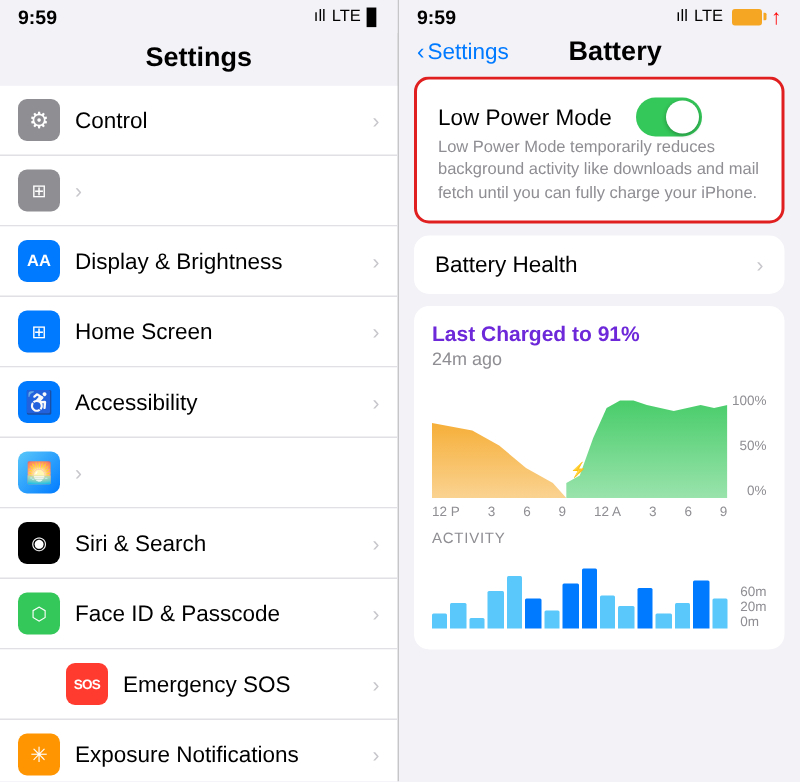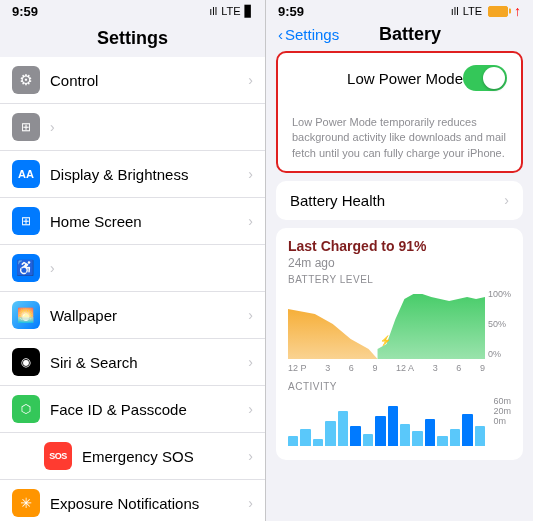--- a/index.html
+++ b/index.html
@@ -179,22 +179,23 @@
     .lpm-card {
       background: #fff;
       border-radius: 10px;
       padding: 12px 14px 10px;
       margin-bottom: 8px;
       border: 2px solid #e02020;
     }
     .lpm-row {
       display: flex;
       align-items: center;
-      justify-content: flex-end;
-      margin-bottom: 24px;
+      justify-content: flex-start;
+      margin-bottom: 0;
+      gap: 16px;
     }
     .lpm-label {
       font-size: 15px;
       color: #000;
       font-weight: 400;
     }
     .toggle {
       width: 44px;
       height: 26px;
       border-radius: 13px;
@@ -270,27 +271,27 @@
     
     .chart-section {
       background: #fff;
       border-radius: 10px;
       padding: 10px 12px;
       margin-bottom: 8px;
     }
     .chart-title {
       font-size: 14px;
       font-weight: 600;
-      color: #7f1d1d;
+      color: #6d28d9;
       margin-bottom: 2px;
     }
     .chart-subtitle {
       font-size: 12px;
       color: #8e8e93;
-      margin-bottom: 4px;
+      margin-bottom: 16px;
     }
     .chart-section-label {
       font-size: 10px;
       color: #8e8e93;
       text-transform: uppercase;
       letter-spacing: 0.5px;
       margin-bottom: 4px;
     }
     .battery-chart {
       position: relative;
@@ -300,20 +301,21 @@
     .chart-y-labels {
       position: absolute;
       right: 0;
       top: 0;
       height: 100%;
       display: flex;
       flex-direction: column;
       justify-content: space-between;
       font-size: 9px;
       color: #8e8e93;
+      text-align: right;
     }
     .chart-area {
       margin-right: 26px;
       height: 100%;
       position: relative;
       overflow: hidden;
     }
     .chart-x-labels {
       display: flex;
       justify-content: space-between;
@@ -338,21 +340,21 @@
       flex: 1;
       border-radius: 1px 1px 0 0;
     }
     .activity-y-labels {
       position: absolute;
       right: 0;
       top: 0;
       height: 100%;
       display: flex;
       flex-direction: column;
-      justify-content: flex-start;
+      justify-content: flex-end;
       font-size: 9px;
       color: #8e8e93;
     }
   </style>
 </head>
 <body>
 
 <div class="left-panel">
   <div class="status-bar">
     <span class="status-bar-time">9:59</span>
@@ -385,26 +387,26 @@
     </div>
 
     <div class="settings-item">
       <div class="icon-wrap" style="background:#007aff; font-size:12px;">⊞</div>
       <span class="item-label">Home Screen</span>
       <span class="chevron">›</span>
     </div>
 
     <div class="settings-item">
       <div class="icon-wrap" style="background:#007aff;">♿</div>
+      <span class="item-label">Accessibility</span>
       <span class="chevron">›</span>
     </div>
 
     <div class="settings-item">
       <div class="icon-wrap" style="background:linear-gradient(135deg,#5ac8fa,#007aff); font-size:14px;">🌅</div>
-      <span class="item-label">Wallpaper</span>
       <span class="chevron">›</span>
     </div>
 
     <div class="settings-item">
       <div class="icon-wrap" style="background:#000; font-size:12px;">◉</div>
       <span class="item-label">Siri &amp; Search</span>
       <span class="chevron">›</span>
     </div>
 
     <div class="settings-item">
@@ -465,21 +467,20 @@
       <div class="list-card-item">
         <span class="list-card-label">Battery Health</span>
         <span class="list-card-chevron">›</span>
       </div>
     </div>
 
 
     <div class="chart-section">
       <div class="chart-title">Last Charged to 91%</div>
       <div class="chart-subtitle">24m ago</div>
-      <div class="chart-section-label">BATTERY LEVEL</div>
 
       <div class="battery-chart">
         <div class="chart-area">
           <svg width="100%" height="100%" viewBox="0 0 220 70" preserveAspectRatio="none">
 
             <defs>
               <linearGradient id="greenGrad" x1="0" y1="0" x2="0" y2="1">
                 <stop offset="0%" stop-color="#34c759" stop-opacity="0.9"></stop>
                 <stop offset="100%" stop-color="#34c759" stop-opacity="0.5"></stop>
               </linearGradient>

